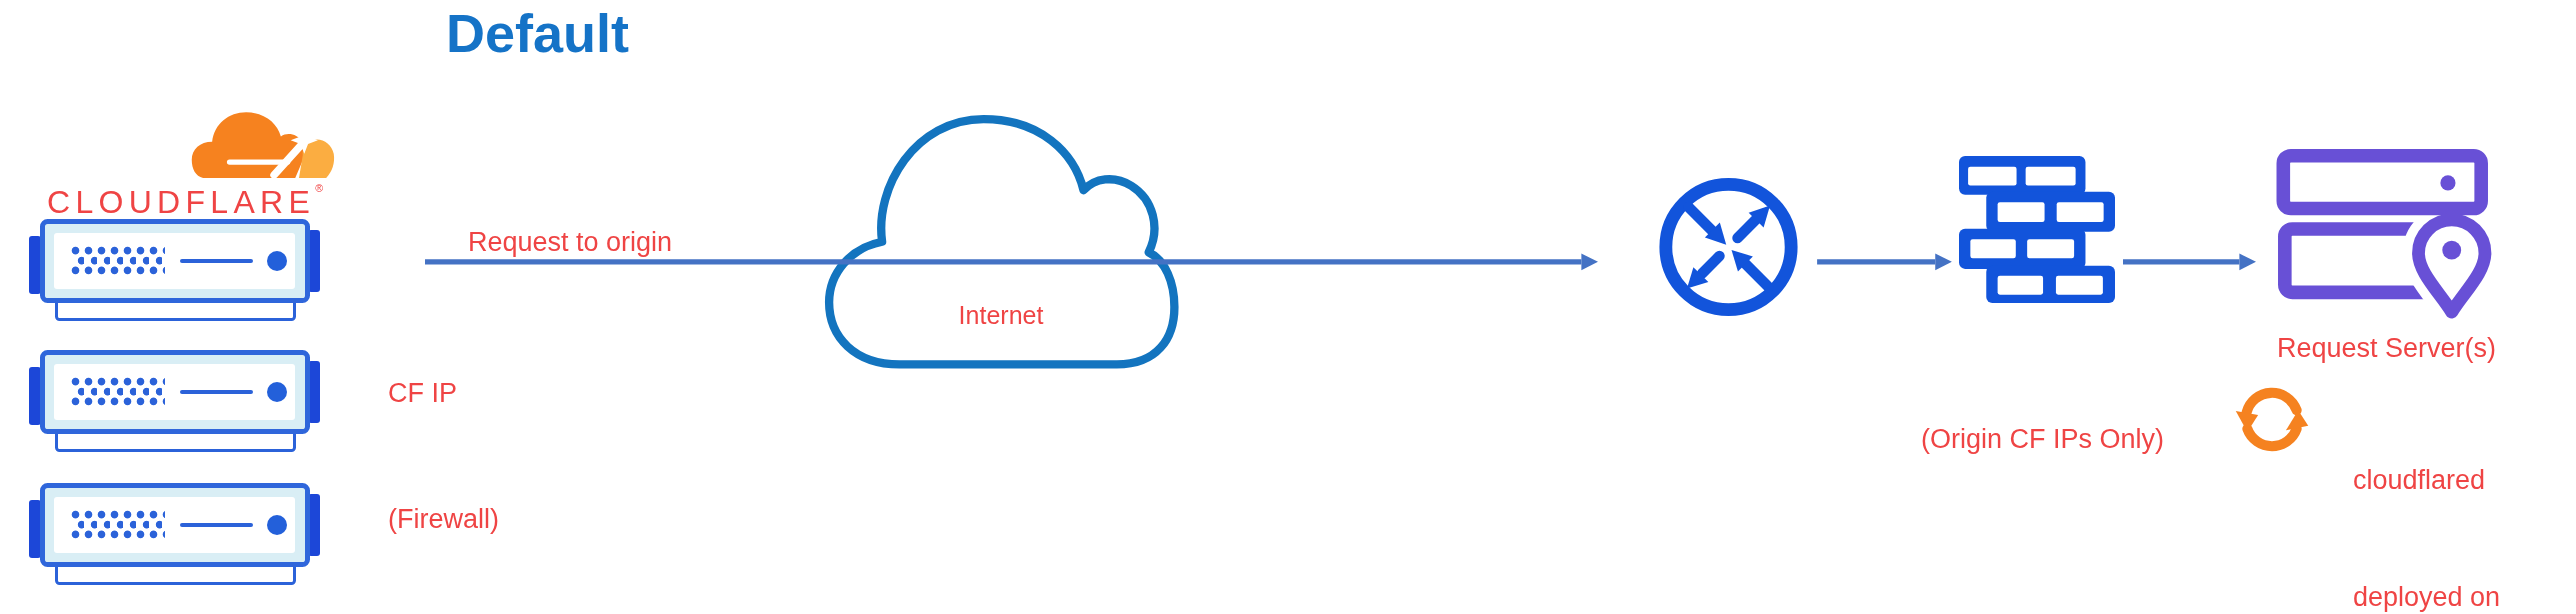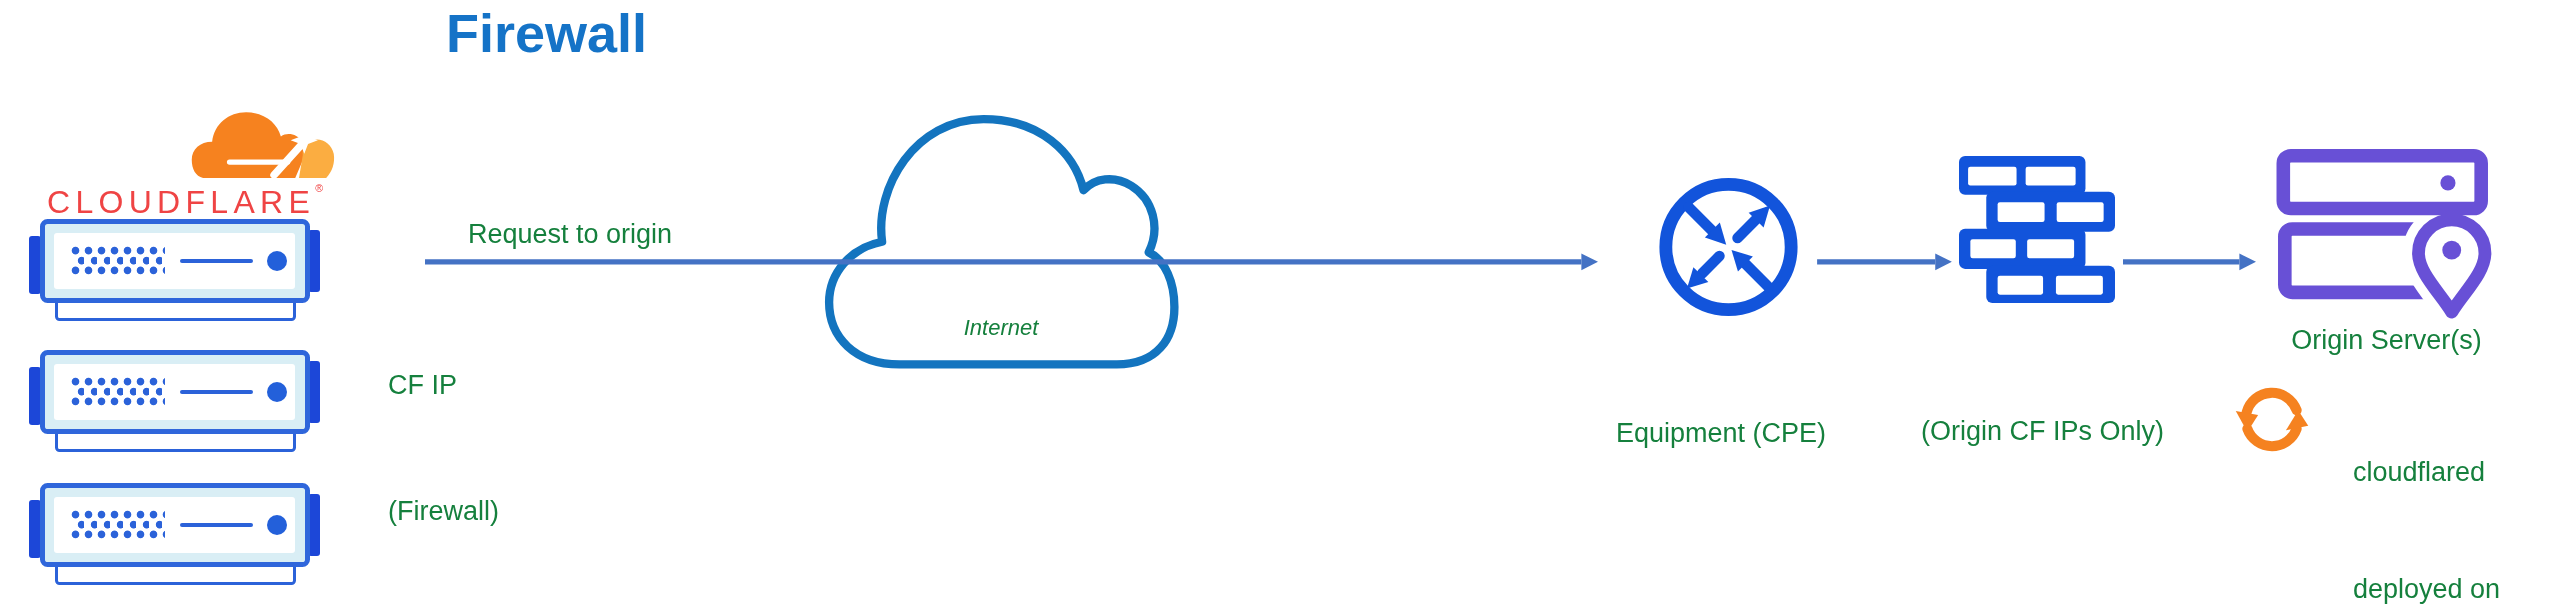--- a/index.html
+++ b/index.html
@@ -11,24 +11,24 @@
 
   
   #title { left:446px; top:1.5px; font-size:54px; font-weight:700; color:#1573C7; }
 
   
   #wordmark { left:47px; top:182px; font-size:32px; font-weight:400;
               color:#ef4444; letter-spacing:5.3px; white-space:nowrap; }
   #wordmark sup { font-size:10.6px; letter-spacing:0; vertical-align:21px; }
 
   
-  .lbl { color:#15803d; font-size:27px; line-height:40px; white-space:pre; }
+  .lbl { color:#ef4444; font-size:27px; line-height:40px; white-space:pre;margin-top:8px; }
   #request-label      { left:468px;  top:214px; }
   #cfip-label         { left:388px;  top:280px; line-height:42px; }
-  #internet-label     { left:820px; top:308px; width:362px; text-align:center; font-size:22px;font-style:italic; }
+  #internet-label     { left:820px; top:287px; width:362px; text-align:center; font-size:25px; }
   #cpe-label          { left:1562px; top:333px; width:318px; text-align:center; }
   #firewall-label     { left:1872px; top:331px; width:341px; text-align:center; }
   #origin-label       { left:2235px; top:320px; width:303px; text-align:center; }
   #cloudflared-note   { left:2353px; top:375px; line-height:39px; }
 
   
   .server { position:absolute; left:29px; width:291px; height:101px; }
   .server .tab { position:absolute; background:#1C47D8; border-radius:3px; width:12px; }
   .server .tab-l { left:0;  top:16.6px; height:58px; }
   .server .tab-r { right:0; top:11.4px; height:62px; }
@@ -47,21 +47,21 @@
   .srv-line { width:73px; height:3.8px; background:#2B62D9; border-radius:2.3px; margin-left:15px; }
   .srv-dot  { width:20.4px; height:20.4px; border-radius:50%; background:#2360DA; margin-left:13.6px; }
 
   svg.icon { position:absolute; overflow:visible; }
 </style>
 </head>
 <body>
 
 <div class="canvas">
 
-  <div class="abs" id="title">Firewall</div>
+  <div class="abs" id="title">Default</div>
 
   <svg class="icon" style="left:191px; top:110px;" width="145" height="71" viewBox="0 0 192 94">
     <path fill="#F6821F" d="M 16 90
       C 6 88 1 78 1 66 C 1 52 12 42 28 42
       C 31 18 50 3 73 3 C 97 3 114 17 119 35
       C 128 29 141 32 147 42 C 151 49 152 56 150 62
       L 138 90 Z"></path>
     <path fill="#FBAD41" d="M 143 90 L 179 90
       C 187 82 191 70 189 58 C 186 44 173 36 160 40
       C 152 44 147 52 148 60 Z"></path>
@@ -142,21 +142,20 @@
       <polygon stroke="none" points="97,99 88.5,69.7 68.7,89.5"></polygon>
       <line x1="112" y1="90" x2="138" y2="64"></line>
       <polygon stroke="none" points="155,47 146.5,76.3 126.7,56.5"></polygon>
       <line x1="88" y1="114" x2="65" y2="137"></line>
       <polygon stroke="none" points="45,157 73.3,148.5 53.5,128.7"></polygon>
       <line x1="153" y1="155" x2="121" y2="123"></line>
       <polygon stroke="none" points="104,106 132.3,114.5 112.5,134.3"></polygon>
     </g>
   </svg>
   <div class="abs lbl" id="cpe-label">
-    <div>Equipment (CPE)</div>
   </div>
 
   <svg class="icon" style="left:1817px; top:252px;" width="135" height="19.7" viewBox="0 0 178 26">
     <line x1="0" y1="13" x2="156" y2="13" stroke="#4472C4" stroke-width="7"></line>
     <polygon fill="#4472C4" points="178,13 156,2 156,24"></polygon>
   </svg>
 
   <svg class="icon" style="left:1959px; top:156px;" width="156" height="147" viewBox="0 0 206 194">
     <g fill="#1254DB">
       <rect x="0" y="0" width="167" height="51" rx="8"></rect>
@@ -189,21 +188,21 @@
     <g>
       <path fill="#ffffff" stroke="#ffffff" stroke-width="42" stroke-linejoin="round" d="
         M 234 218 C 218 192 190 166 190 140 A 44 44 0 1 1 278 140 C 278 166 250 192 234 218 Z"></path>
       <path fill="#ffffff" stroke="#6850D6" stroke-width="17" stroke-linejoin="round" d="
         M 234 218 C 218 192 190 166 190 140 A 44 44 0 1 1 278 140 C 278 166 250 192 234 218 Z"></path>
       <circle cx="234" cy="136" r="12.5" fill="#6850D6"></circle>
     </g>
     <rect x="11" y="11" width="262" height="70" rx="10" fill="#ffffff" stroke="#6850D6" stroke-width="18"></rect>
     <circle cx="229" cy="47" r="10" fill="#6850D6"></circle>
   </svg>
-  <div class="abs lbl" id="origin-label">Origin Server(s)</div>
+  <div class="abs lbl" id="origin-label">Request Server(s)</div>
 
   <svg class="icon" style="left:2235px; top:381px;" width="74" height="74" viewBox="0 0 96 96">
     <g stroke="#F58220" stroke-width="13" fill="none" stroke-linecap="round">
       <path d="M 80 38 A 34 34 0 0 0 15 41"></path>
       <path d="M 16 62 A 34 34 0 0 0 80 62"></path>
     </g>
     <g fill="#F58220">
       <polygon points="16,66 1,39 30,44"></polygon>
       <polygon points="82,38 66,64 95,58"></polygon>
     </g>

